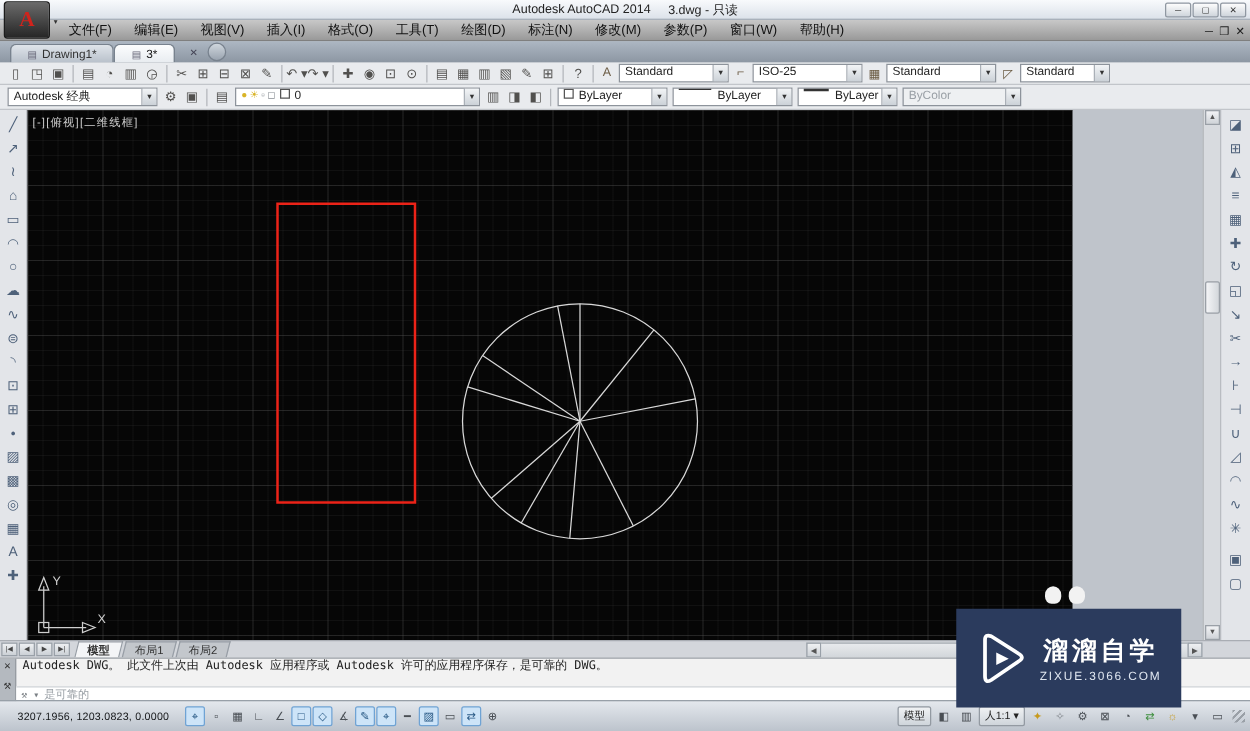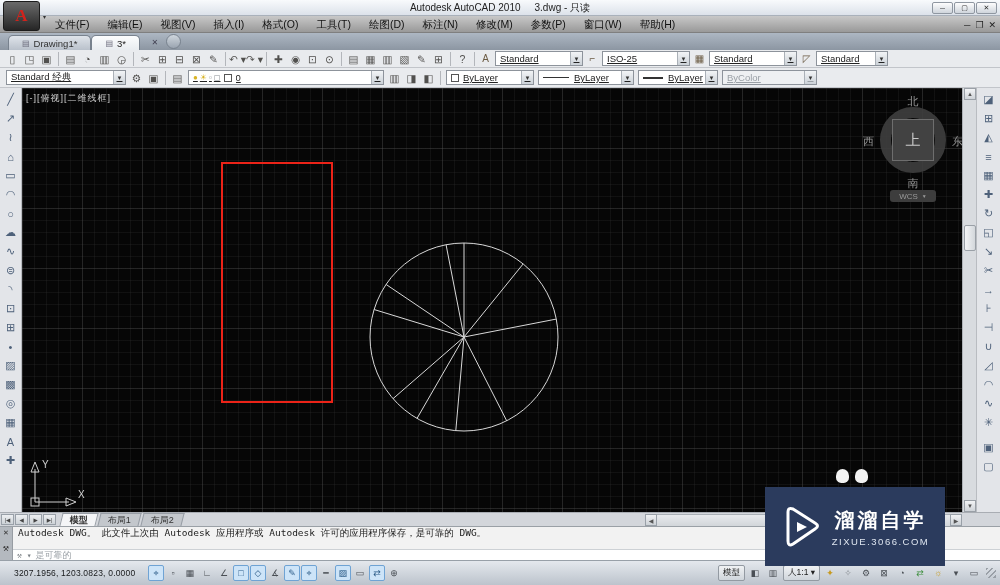--- a/index.html
+++ b/index.html
@@ -40,42 +40,42 @@
     background:linear-gradient(#cfd6dd,#9aa4b0); border:1px solid #78828e; }
 
   
   .tbrow { position:absolute; left:0; right:0; background:#e9ebee; border-bottom:1px solid #c2c5ca;
     display:flex; align-items:center; padding-left:4px; }
   .tb1 { top:50px; height:18px; }
   .tb2 { top:68px; height:20px; }
   .tbicon { width:17px; height:16px; display:flex; align-items:center; justify-content:center;
     font-size:10.5px; color:#51504e; }
   .tbsep { width:1px; height:14px; background:#b3b6bb; margin:0 3px; }
-  .combo { height:15px; background:#fff; border:1px solid #8d939b; display:flex; align-items:center;
-    font-size:9.5px; color:#222; padding-left:4px; margin:0 2px; position:relative;text-decoration:underline; }
+  .combo { height:15px; background:#fff; border:1px solid #8d939b; display:flex; 
+    font-size:9.5px; color:#222; padding-left:4px; margin:0 2px; position:relative; }
   .combo .val { flex:1; white-space:nowrap; overflow:hidden; }
   .combo .dd { width:12px; height:100%; border-left:1px solid #aab0b7; background:linear-gradient(#f2f4f6,#ccd2d8);
     font-size:6px; color:#333; display:flex; align-items:center; justify-content:center; }
   .combo.disabled { background:#eef0f2; color:#9aa0a6; }
   .mini-icon { width:15px; text-align:center; font-size:10px; color:#6b5b43; }
   .swatch { width:8px; height:8px; border:1px solid #555; background:#fff; margin-right:4px; }
   .ltline { width:26px; border-top:1px solid #333; margin-right:5px; }
   .lwline { width:20px; border-top:2px solid #333; margin-right:5px; }
 
   
   .main { position:absolute; left:0; top:88px; width:1000px; height:424px; }
   .side-toolbar { position:absolute; top:0; bottom:0; background:#e3e5e9; display:flex; flex-direction:column;
     align-items:center; padding-top:2px; }
   .side-left { left:0; width:22px; border-right:1px solid #b9bcc1; }
   .side-right { right:0; width:24px; border-left:1px solid #b9bcc1; }
   .vicon { width:18px; height:19px; display:flex; align-items:center; justify-content:center;
     font-size:11px; color:#4e617a; }
   .vsep { height:6px; }
 
-  .canvas { position:absolute; left:22px; top:0; width:940px; height:424px; background:#060606;
+  .canvas { position:absolute; left:22px; top:0; width:836px; height:424px; background:#060606;
     background-image:
       linear-gradient(rgba(90,90,90,.28) 1px, transparent 1px),
       linear-gradient(90deg, rgba(90,90,90,.28) 1px, transparent 1px),
       linear-gradient(rgba(70,70,70,.18) 1px, transparent 1px),
       linear-gradient(90deg, rgba(70,70,70,.18) 1px, transparent 1px);
     background-size:60px 60px,60px 60px,12px 12px,12px 12px; overflow:hidden; }
   .vp-label { position:absolute; left:4px; top:4px; font-size:9px; color:#cfcfcf; letter-spacing:1px; }
   .canvas svg { position:absolute; left:0; top:0; }
 
   .viewcube { position:absolute; left:849px; top:6px; width:84px; height:110px; color:#969696; font-size:11px; }
@@ -149,21 +149,21 @@
   .watermark { position:absolute; left:765px; top:487px; width:180px; height:79px; z-index:95;
     display:flex; align-items:center; justify-content:center; gap:11px; }
   .wm-text { display:flex; flex-direction:column; align-items:center; }
   .wm-title { color:#fff; font-size:20px; font-weight:bold; letter-spacing:3px; }
   .wm-site { color:#dfe6f0; font-size:9.5px; letter-spacing:1.5px; margin-top:2px; }
 </style>
 </head>
 <body>
 
 <div class="titlebar">
-  <span>Autodesk AutoCAD 2010</span>
+  <span>Autodesk AutoCAD 2014</span>
   <span>3.dwg - 只读</span>
 </div>
 <div class="winbtns">
     <div class="winbtn">─</div>
     <div class="winbtn">▢</div>
     <div class="winbtn">✕</div>
   </div>
 <div class="acad-logo">
   <span>A</span>
   <div class="dd">▾</div>
@@ -256,21 +256,21 @@
     </div>
     <div class="mini-icon">◸</div>
     <div class="combo" style="width: 72px;">
       <div class="val">Standard</div>
       <div class="dd">▼</div>
     </div>
   </div>
 
 <div class="tbrow tb2" id="toolbar2">
   <div class="combo" style="width:120px">
-    <span class="val">Standard 经典</span>
+    <span class="val">Autodesk 经典</span>
       <span class="dd">▼</span>
   </div>
   <span id="ws-icons" style="display:flex;">
       <div class="tbicon">⚙</div>
       <div class="tbicon">▣</div>
     </span>
   <div class="tbsep"></div>
   <div class="tbicon" id="layer-props-icon">▤</div>
   <div class="combo" style="width:196px">
     <span id="layer-icons" style="display:flex;gap:2px;margin-right:3px;">

